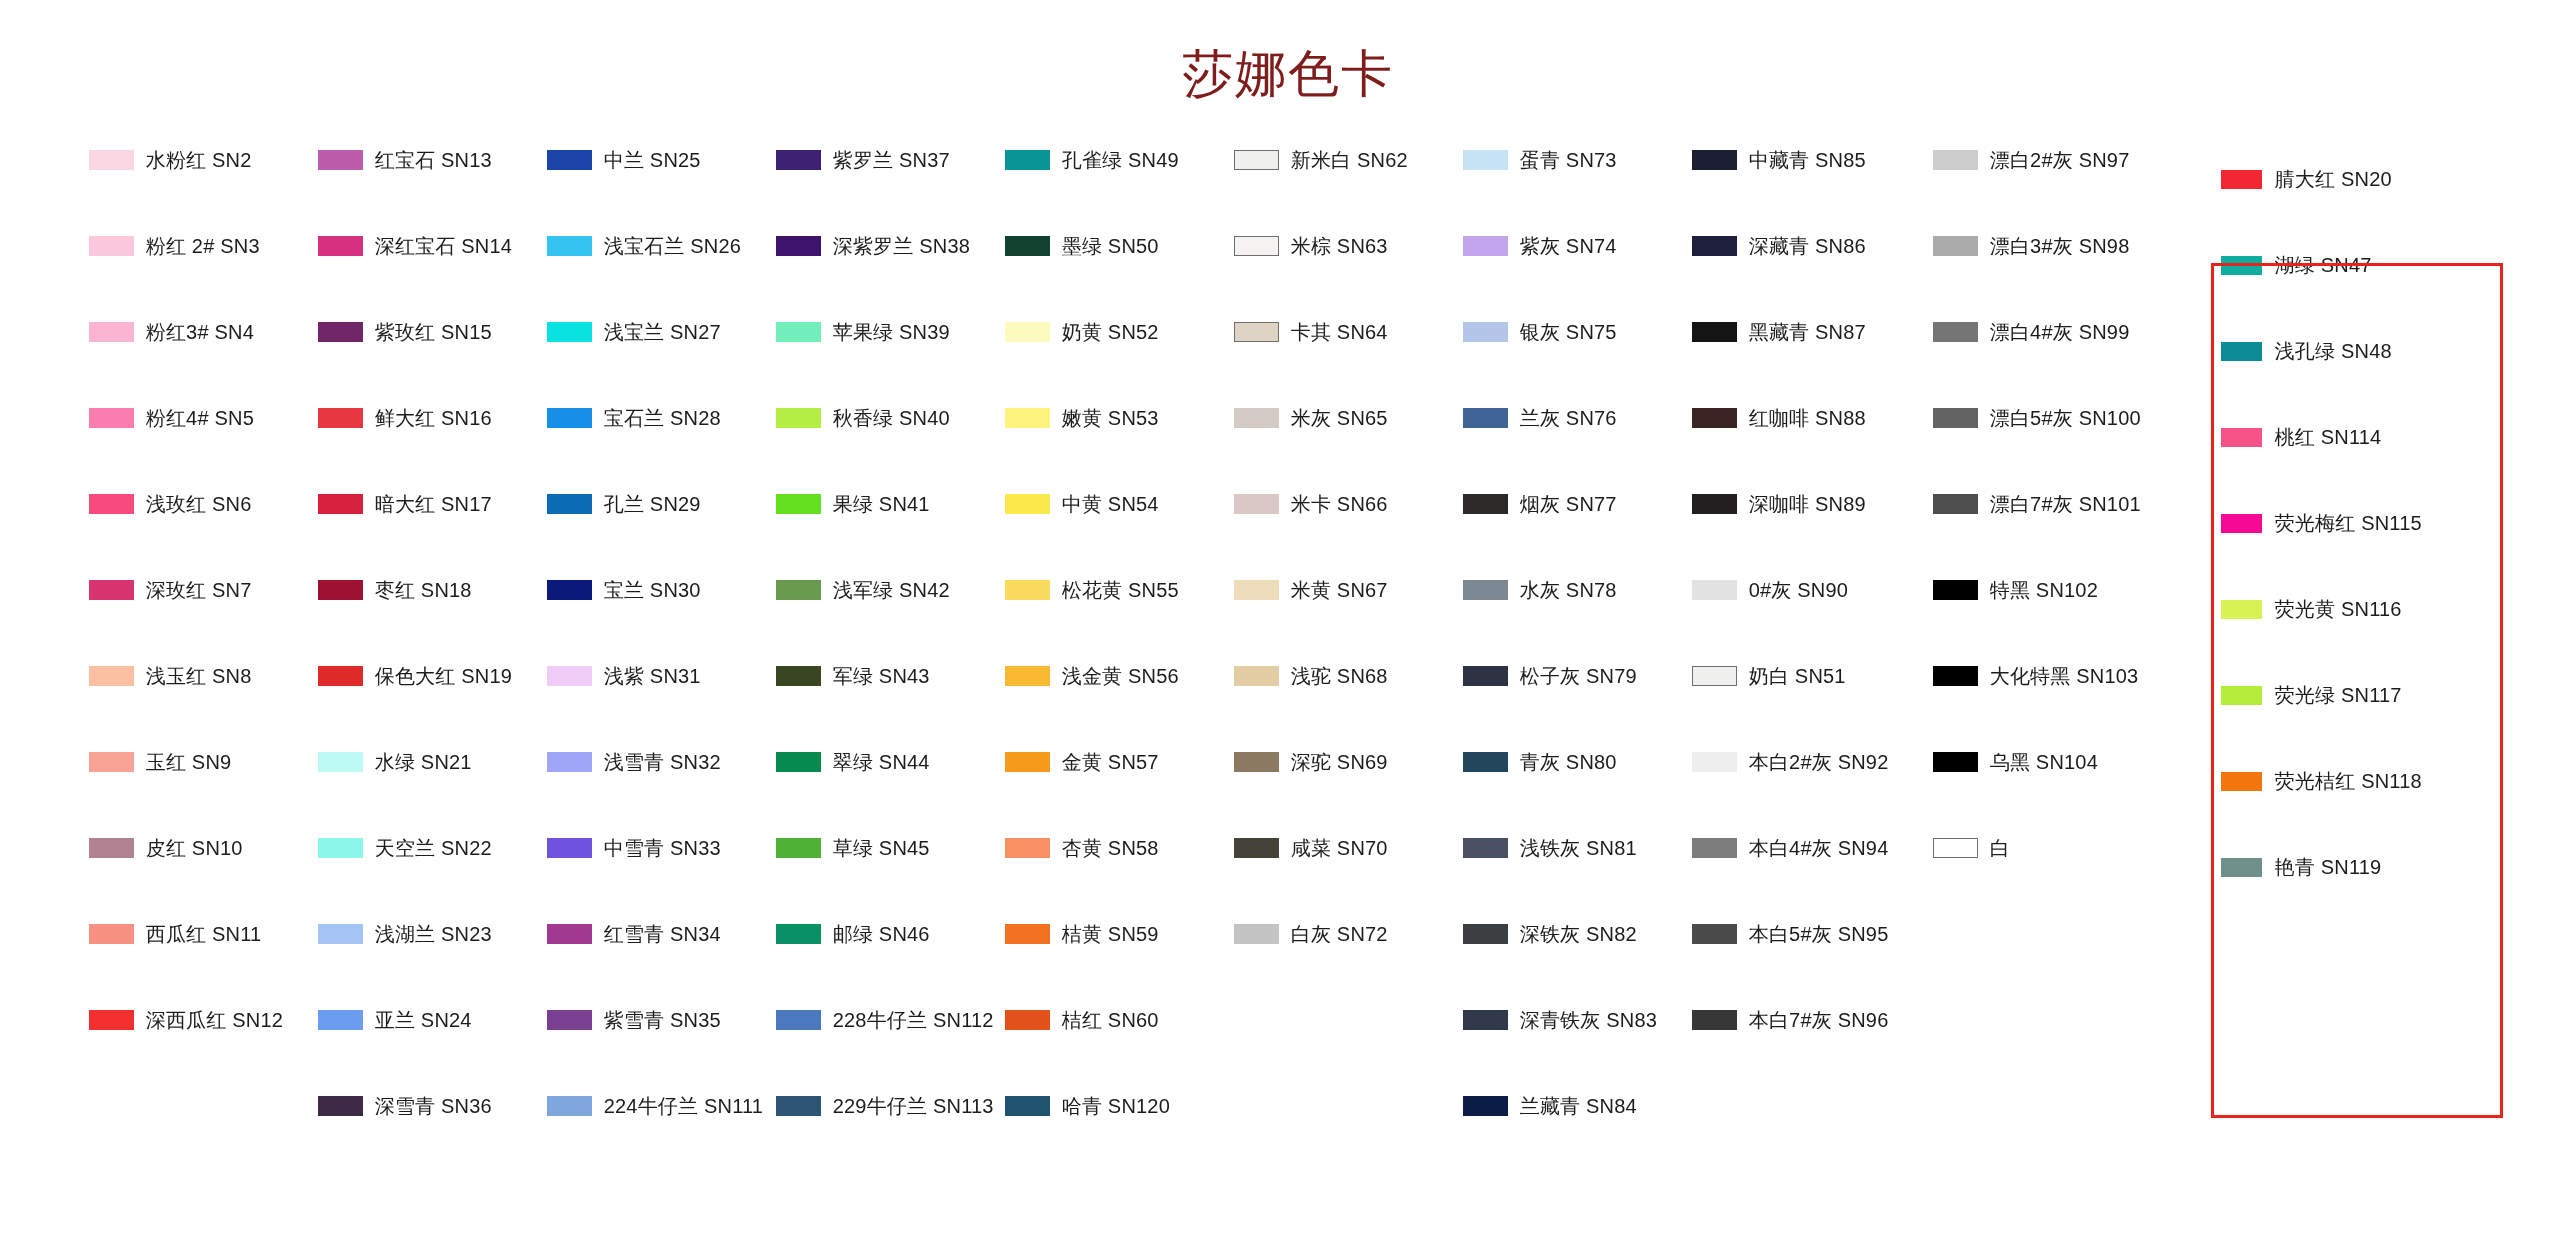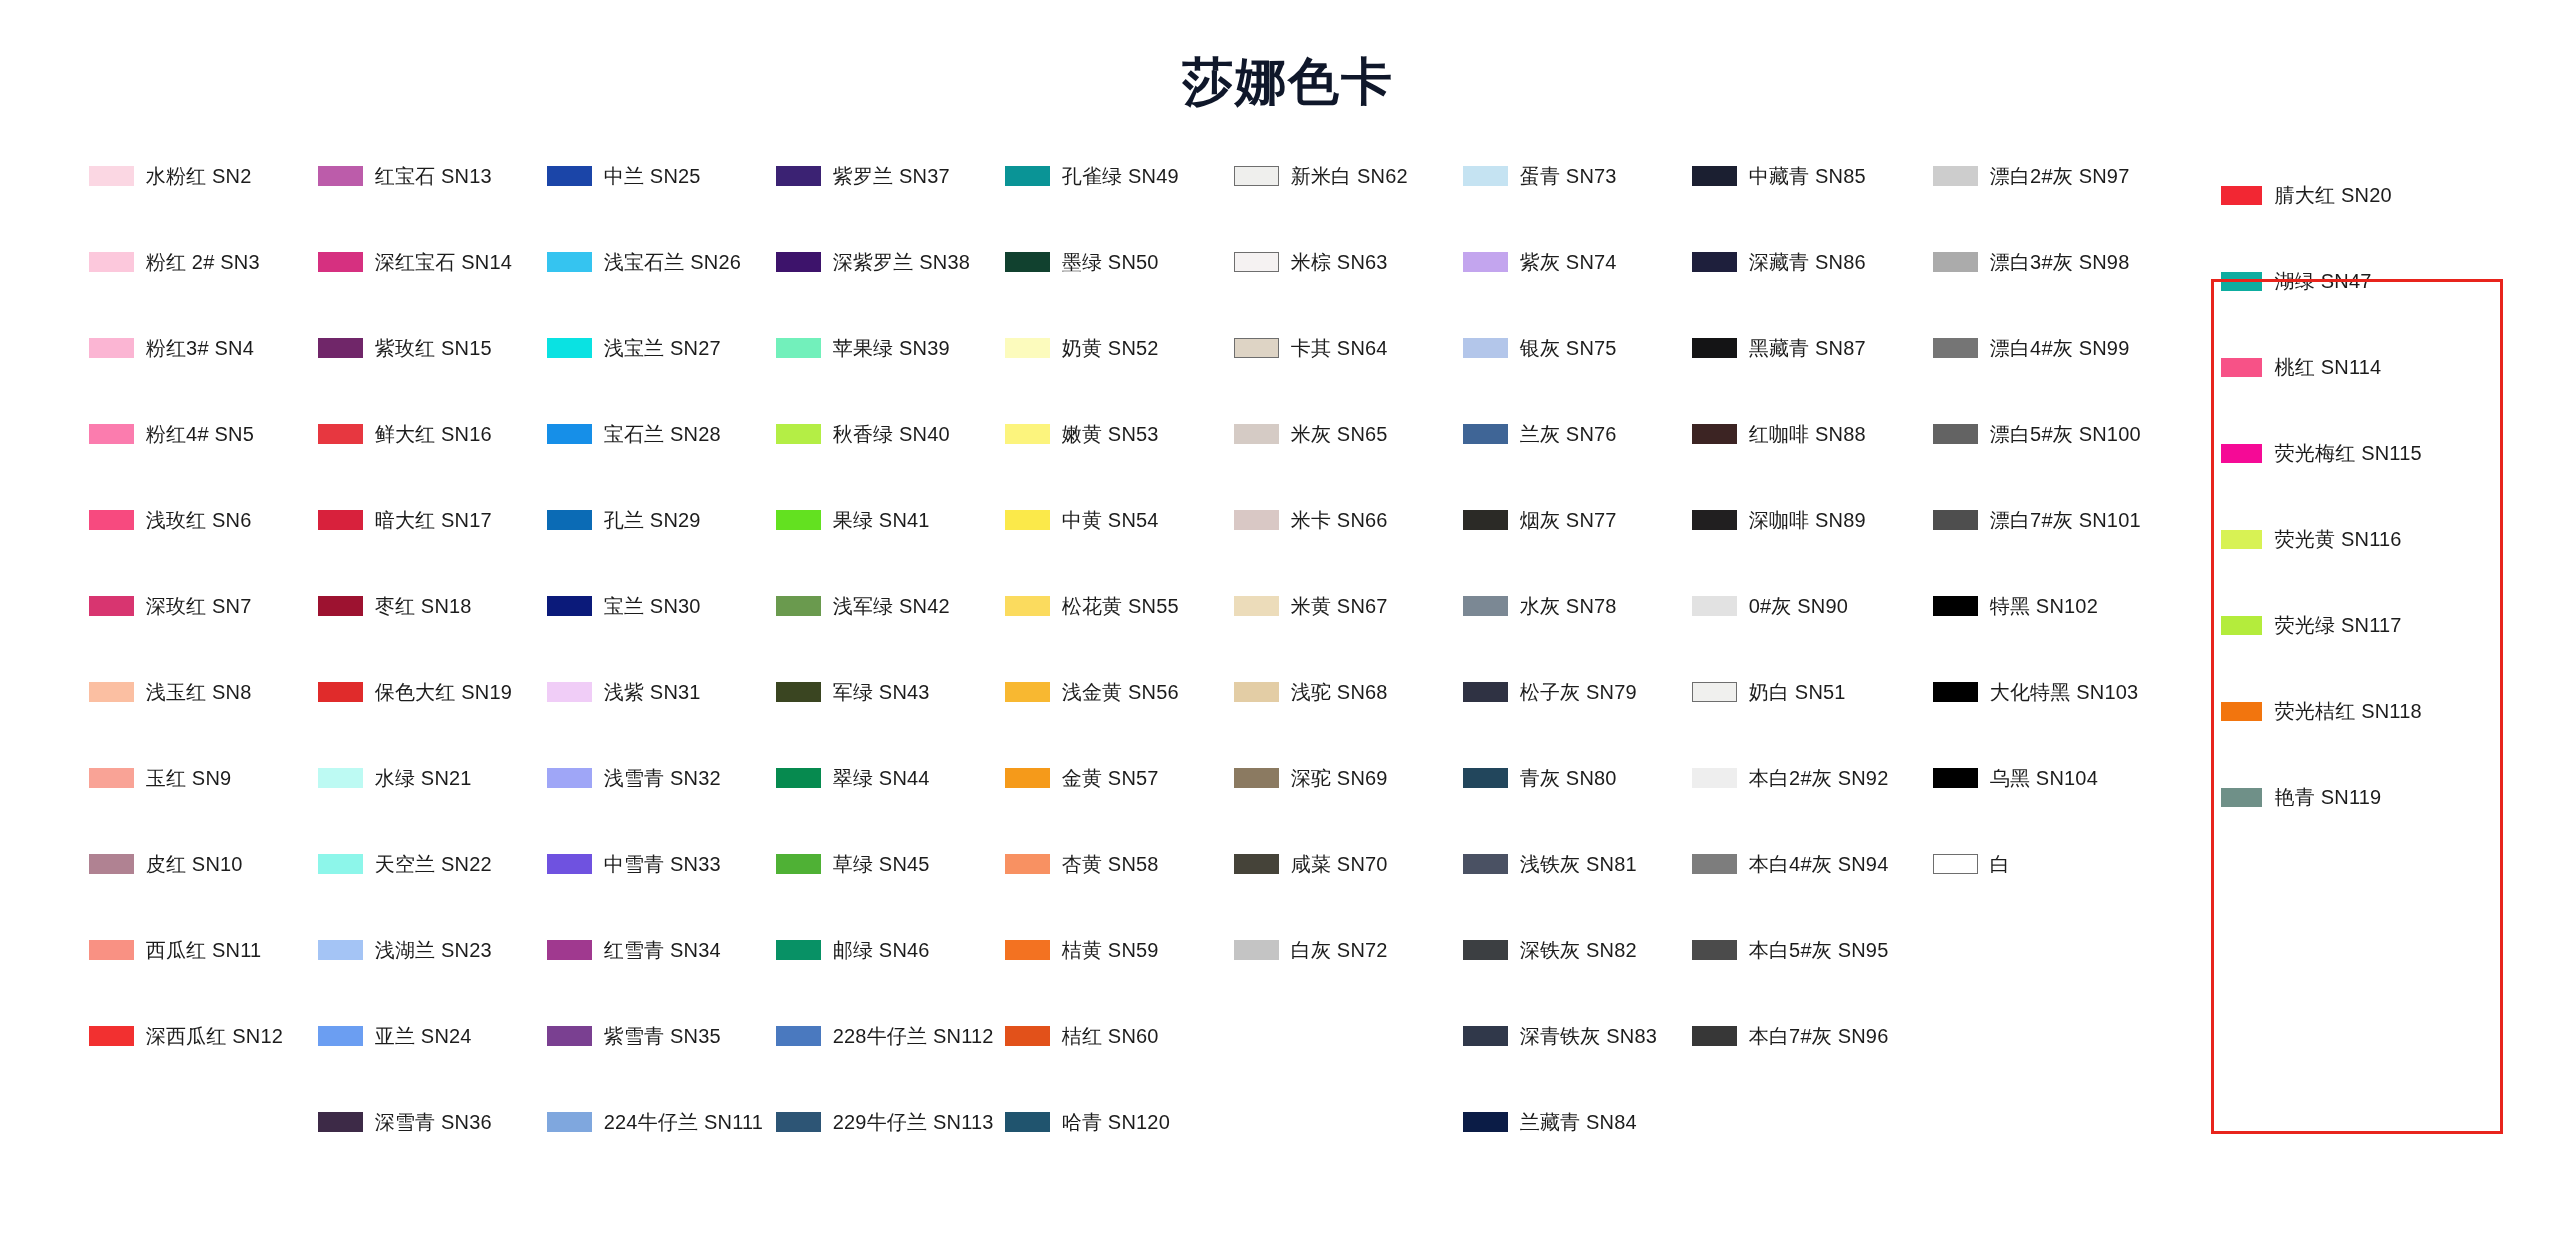--- a/index.html
+++ b/index.html
@@ -10,24 +10,24 @@
   }
   body {
     width: 2576px; height: 1246px;
     font-family: "Liberation Sans", "DejaVu Sans", sans-serif;
     overflow: hidden;
     position: relative;
   }
   .page-title {
     text-align: center;
     font-size: 51px;
-    font-weight: 700;
-    color: #0f172a;
+    font-weight: 400;
+    color: #7f1d1d;
     letter-spacing: 1.9px;
-    margin: 12px;
+    margin: 4px;
     padding-top: 37px;
     height: 109px;
     line-height: 66px;
   }
   .chart-wrap {
     position: relative;
     width: 2576px;
     height: 1137px;
     padding: 0 0 0 0;
   }
@@ -525,20 +525,24 @@
     <div class="col col-highlight">
         <div class="swatch-row">
           <div class="swatch" style="background: rgb(242, 39, 51);"></div>
           <span class="swatch-label">腈大红 SN20</span>
         </div>
         <div class="swatch-row">
           <div class="swatch" style="background: rgb(13, 173, 160);"></div>
           <span class="swatch-label">湖绿 SN47</span>
         </div>
         <div class="swatch-row">
+          <div class="swatch" style="background: rgb(11, 140, 150);"></div>
+          <span class="swatch-label">浅孔绿 SN48</span>
+        </div>
+        <div class="swatch-row">
           <div class="swatch" style="background: rgb(247, 82, 135);"></div>
           <span class="swatch-label">桃红 SN114</span>
         </div>
         <div class="swatch-row">
           <div class="swatch" style="background: rgb(245, 10, 150);"></div>
           <span class="swatch-label">荧光梅红 SN115</span>
         </div>
         <div class="swatch-row">
           <div class="swatch" style="background: rgb(216, 242, 84);"></div>
           <span class="swatch-label">荧光黄 SN116</span>

